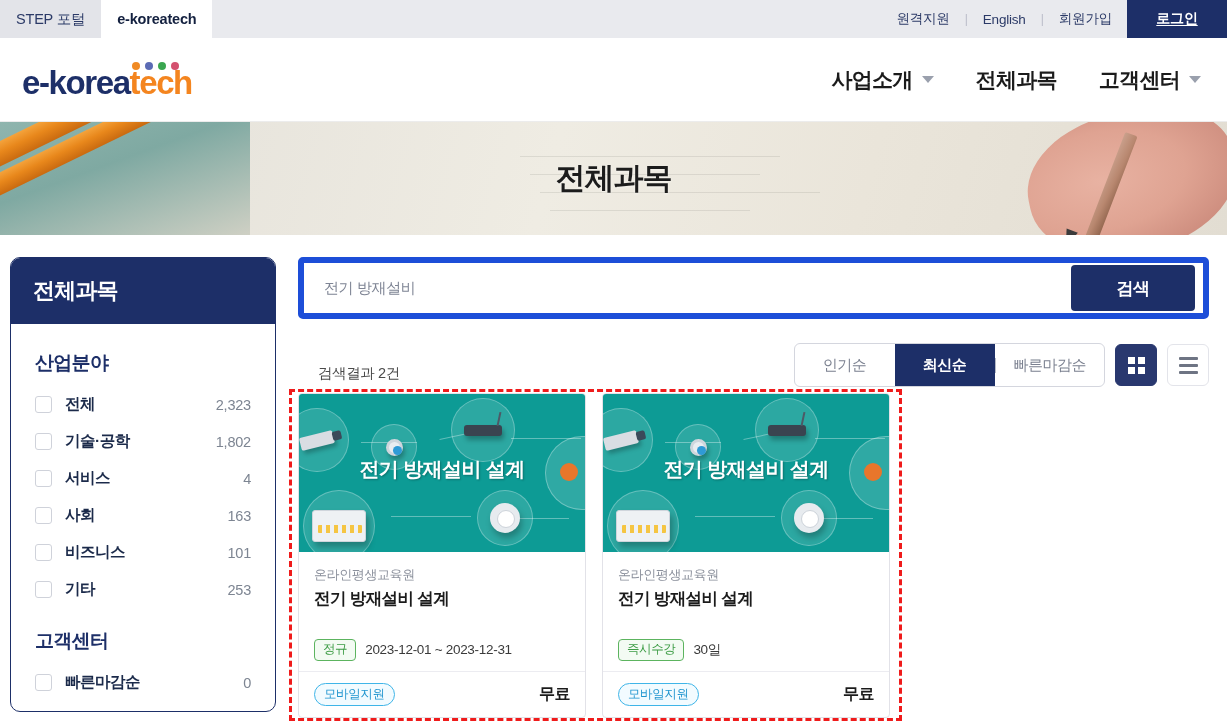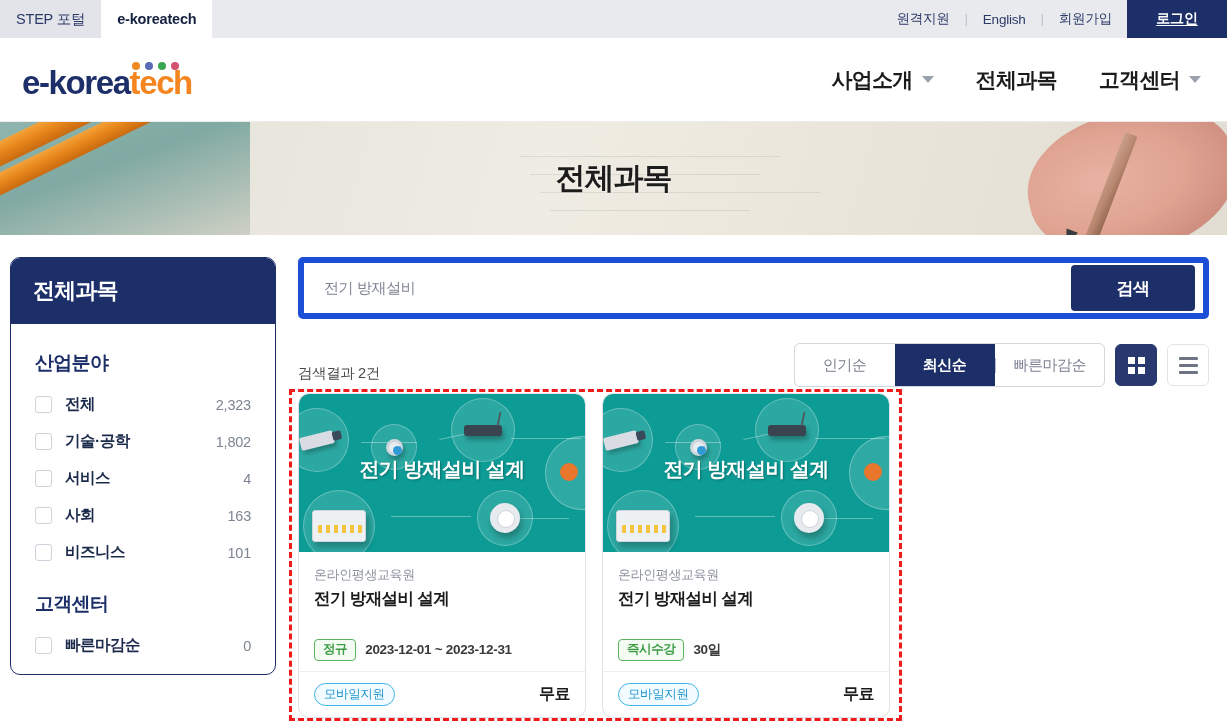--- a/index.html
+++ b/index.html
@@ -249,20 +249,21 @@
     font-size: 17px; font-weight: 700;
     cursor: pointer;
     font-family: inherit;
     letter-spacing: -0.5px;
   }
 
   .toolbar {
     display: flex; align-items: flex-end;
     margin-top: 22px;
     height: 46px;
+    margin-left: 20px;
   }
   .result-count {
     font-size: 14.5px; color: #4a4a4a;
     letter-spacing: -0.4px;
     padding-bottom: 4px;
   }
   .toolbar-right {
     margin-left: auto;
     display: flex; align-items: center; gap: 10px;
   }
@@ -313,21 +314,21 @@
     left: -9px; top: -4px;
     width: 613px; height: 332px;
     border: 3px dashed #ef1b1b;
     pointer-events: none;
     z-index: 5;
   }
   .cards { display: flex; gap: 16px; }
   .card {
     width: 288px;
     border: 1px solid #e2e2e8;
-    border-radius: 11px;
+    border-radius: 4px;
     overflow: hidden;
     background: #fff;
     cursor: pointer;
   }
   .thumb {
     height: 158px;
     position: relative;
     background: #0d9b95;
     overflow: hidden;
   }
@@ -416,21 +417,20 @@
     margin-bottom: 4px;
   }
   .course-name {
     font-size: 16.5px; font-weight: 700; color: #1b1b1b;
     letter-spacing: -0.6px;
     line-height: 1.25;
   }
   .meta-row {
     display: flex; align-items: center; gap: 9px;
     margin-top: 30px;
-    font-weight: bold;
   }
   .badge-green {
     display: inline-flex; align-items: center; justify-content: center;
     height: 22px; padding: 0 8px;
     border: 1px solid #5cb45f;
     border-radius: 4px;
     color: #3d9c45;
     background: #f3fbf3;
     font-size: 12.5px;
     letter-spacing: -0.4px;
@@ -561,20 +561,25 @@
       </div>
       <div class="sb-row">
         <span class="cb"></span>
         <span class="sb-label">사회</span>
         <span class="sb-count">163</span>
       </div>
       <div class="sb-row">
         <span class="cb"></span>
         <span class="sb-label">비즈니스</span>
         <span class="sb-count">101</span>
+      </div>
+      <div class="sb-row">
+        <span class="cb"></span>
+        <span class="sb-label">기타</span>
+        <span class="sb-count">253</span>
       </div>
 
       <div class="sb-group-title">고객센터</div>
       <div class="sb-row">
         <span class="cb"></span>
         <span class="sb-label">빠른마감순</span>
         <span class="sb-count">0</span>
       </div>
     </div>
   </aside>

